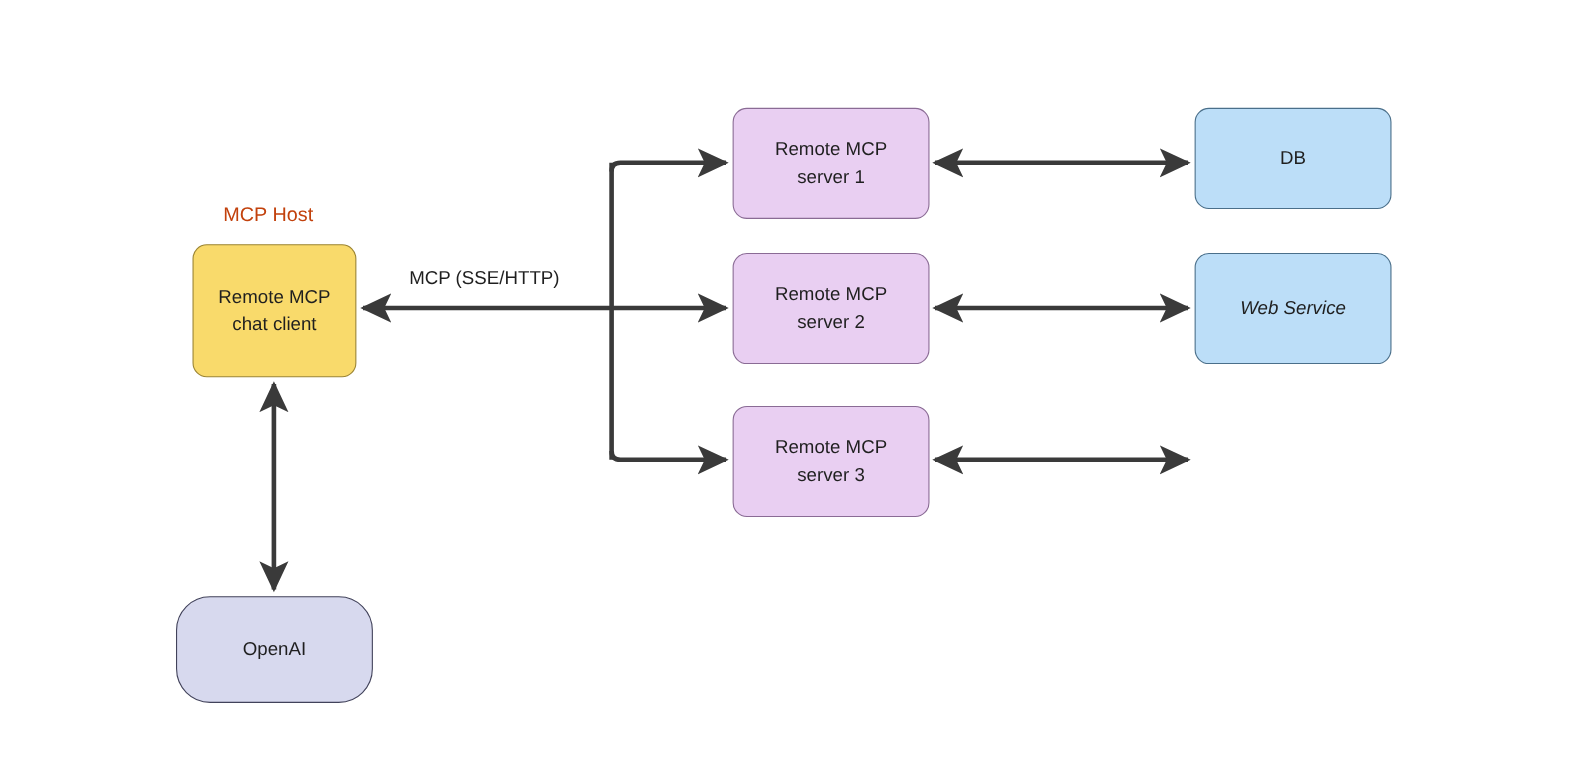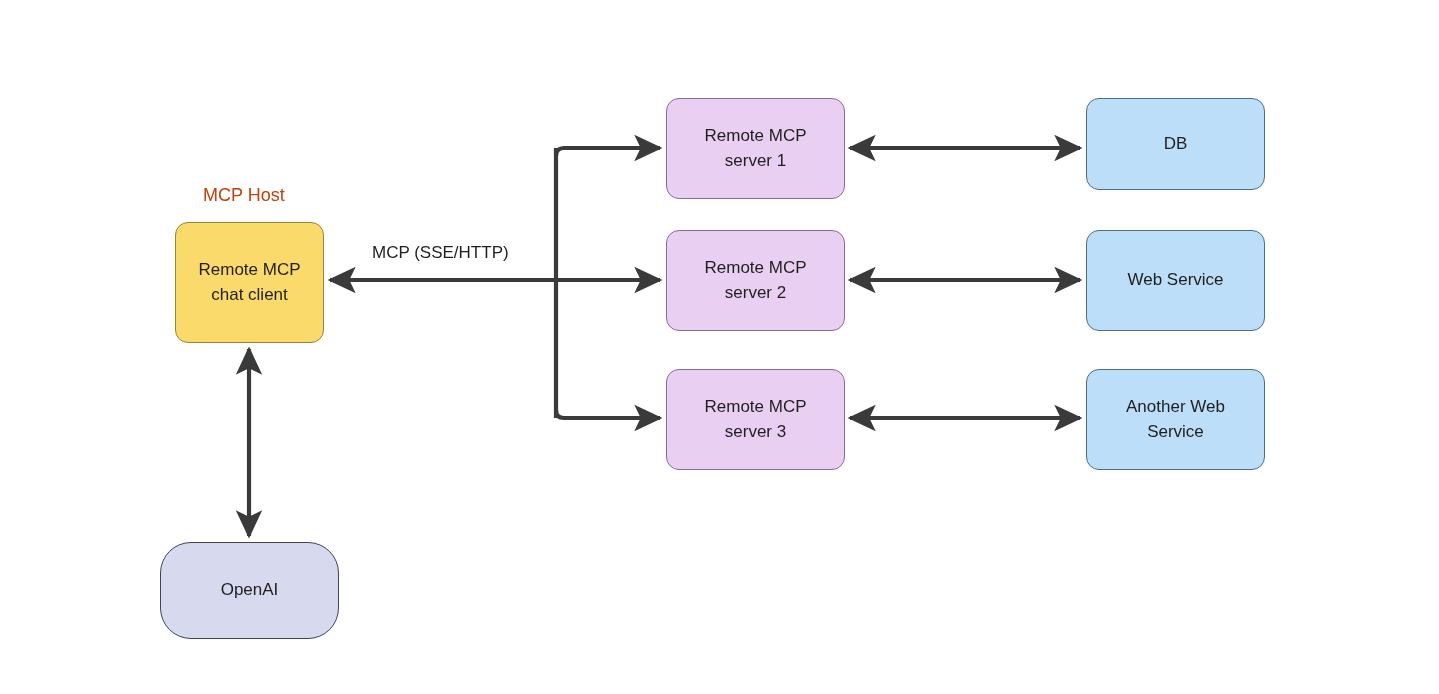--- a/index.html
+++ b/index.html
@@ -129,23 +129,18 @@
     <span class="node-label">Remote MCP
 server 3</span>
   </div>
 
   <div class="node" style="left:1086px; top:98px; width:179px; height:92px;
               background:#bcdef8; border-color:#4a6f8a;">
     <span class="node-label">DB</span>
   </div>
 
   <div class="node" style="left:1086px; top:230px; width:179px; height:101px;
-              background:#bcdef8; border-color:#4a6f8a;">
+              background:#bcdef8; border-color:#4a6f8a;font-style:italic;">
     <span class="node-label">Web Service</span>
   </div>
 
-  <div class="node" style="left:1086px; top:369px; width:179px; height:101px;
-              background:#bcdef8; border-color:#4a6f8a;">
-    <span class="node-label">Another Web
-Service</span>
-  </div>
 
 </div>
 
 </body></html>

